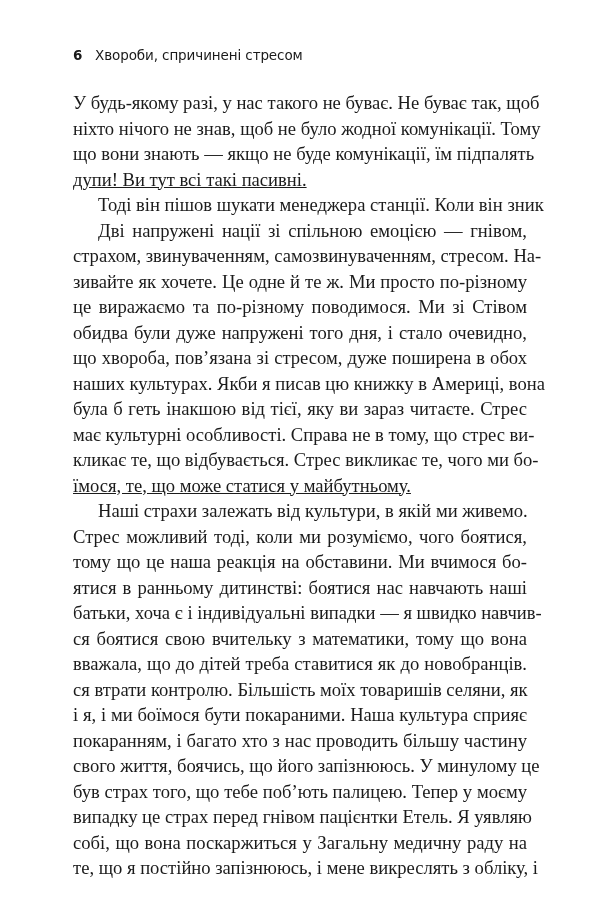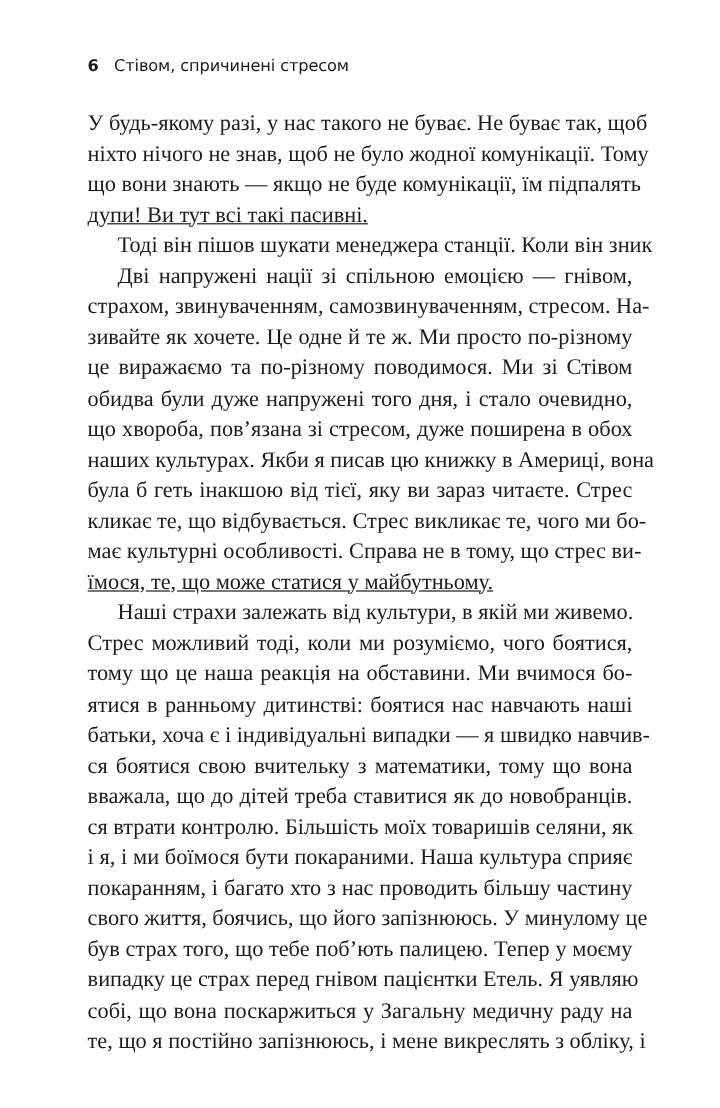--- a/index.html
+++ b/index.html
@@ -24,43 +24,43 @@
   }
   .line.last { text-align-last: left; text-decoration: underline; }
   .line.indent { padding-left: 25px; }
 </style>
 </head>
 <body>
 
 <div class="page">
   <div class="running-head">
     <span class="page-num">6</span>
-    <span class="chapter-title">Стівом, спричинені стресом</span>
+    <span class="chapter-title">Хвороби, спричинені стресом</span>
   </div>
   <div class="body-text" id="body-text">
       <div>
         <div class="line">У будь-якому разі, у нас такого не буває. Не буває так, щоб</div>
         <div class="line">ніхто нічого не знав, щоб не було жодної комунікації. Тому</div>
         <div class="line">що вони знають — якщо не буде комунікації, їм підпалять</div>
         <div class="line last">дупи! Ви тут всі такі пасивні.</div>
       </div>
       <div>
         <div class="line indent">Тоді він пішов шукати менеджера станції. Коли він зник</div>
       </div>
       <div>
         <div class="line indent">Дві напружені нації зі спільною емоцією — гнівом,</div>
         <div class="line">страхом, звинуваченням, самозвинуваченням, стресом. На-</div>
         <div class="line">зивайте як хочете. Це одне й те ж. Ми просто по-різному</div>
         <div class="line">це виражаємо та по-різному поводимося. Ми зі Стівом</div>
         <div class="line">обидва були дуже напружені того дня, і стало очевидно,</div>
         <div class="line">що хвороба, пов’язана зі стресом, дуже поширена в обох</div>
         <div class="line">наших культурах. Якби я писав цю книжку в Америці, вона</div>
         <div class="line">була б геть інакшою від тієї, яку ви зараз читаєте. Стрес</div>
+        <div class="line">має культурні особливості. Справа не в тому, що стрес ви-</div>
         <div class="line">кликає те, що відбувається. Стрес викликає те, чого ми бо-</div>
-        <div class="line">має культурні особливості. Справа не в тому, що стрес ви-</div>
         <div class="line last">їмося, те, що може статися у майбутньому.</div>
       </div>
       <div>
         <div class="line indent">Наші страхи залежать від культури, в якій ми живемо.</div>
         <div class="line">Стрес можливий тоді, коли ми розуміємо, чого боятися,</div>
         <div class="line">тому що це наша реакція на обставини. Ми вчимося бо-</div>
         <div class="line">ятися в ранньому дитинстві: боятися нас навчають наші</div>
         <div class="line">батьки, хоча є і індивідуальні випадки — я швидко навчив-</div>
         <div class="line">ся боятися свою вчительку з математики, тому що вона</div>
         <div class="line">вважала, що до дітей треба ставитися як до новобранців.</div>

